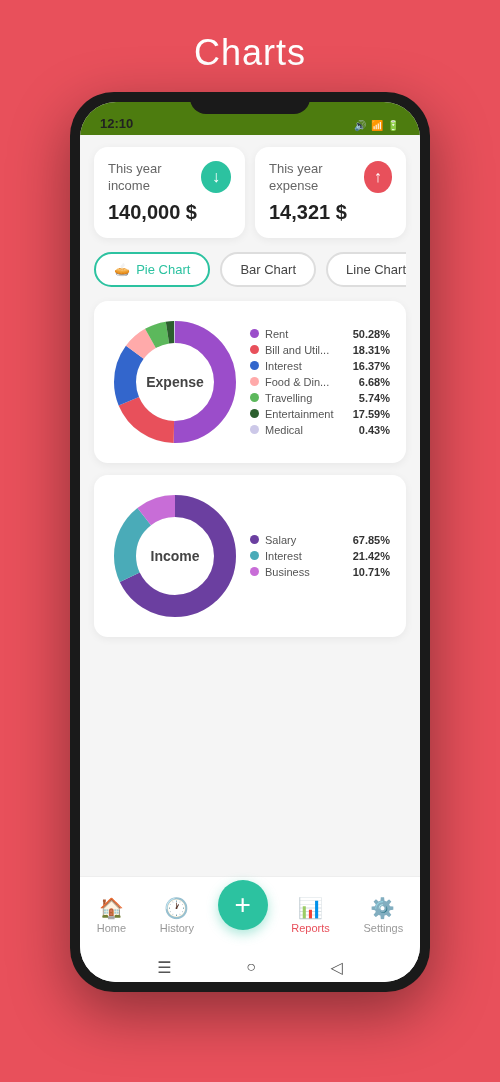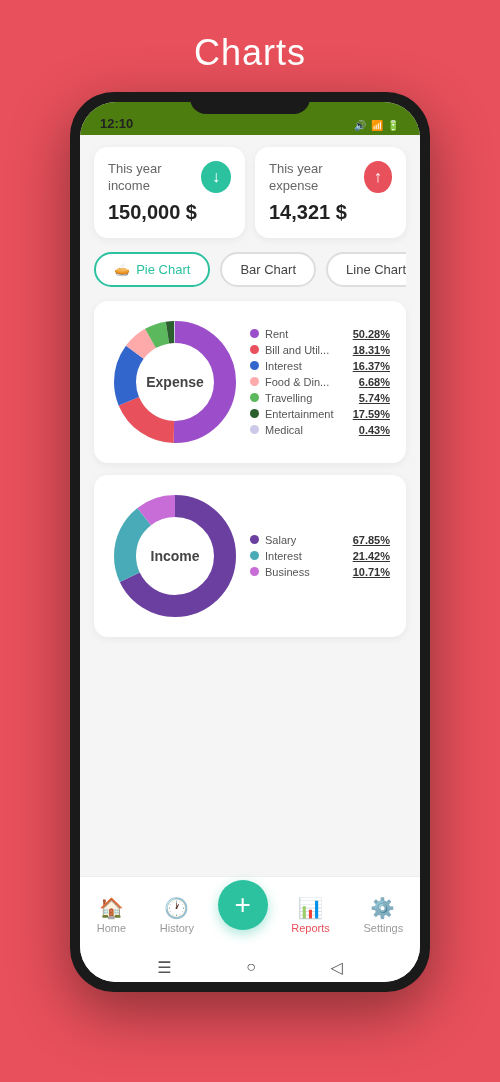--- a/index.html
+++ b/index.html
@@ -197,21 +197,21 @@
       font-size: 11px;
       color: #444;
     }
     .legend-dot {
       width: 9px;
       height: 9px;
       border-radius: 50%;
       flex-shrink: 0;
     }
     .legend-name { flex: 1; color: #555; }
-    .legend-pct { color: #333; font-weight: 600; text-decoration: underline; }
+    .legend-pct { color: #333; font-weight: 600; }
     
     .bottom-nav {
       height: 76px;
       background: white;
       display: flex;
       align-items: center;
       justify-content: space-around;
       border-top: 1px solid #eee;
       position: relative;
       flex-shrink: 0;
@@ -278,21 +278,21 @@
       </div>
 
       <div class="content-area">
 
         <div class="summary-row">
           <div class="summary-card">
             <div class="card-header">
               <span class="card-title">This year income</span>
               <div class="card-icon green">↓</div>
             </div>
-            <div class="card-amount">150,000 $</div>
+            <div class="card-amount">140,000 $</div>
           </div>
           <div class="summary-card">
             <div class="card-header">
               <span class="card-title">This year expense</span>
               <div class="card-icon red">↑</div>
             </div>
             <div class="card-amount">14,321 $</div>
           </div>
         </div>
 

